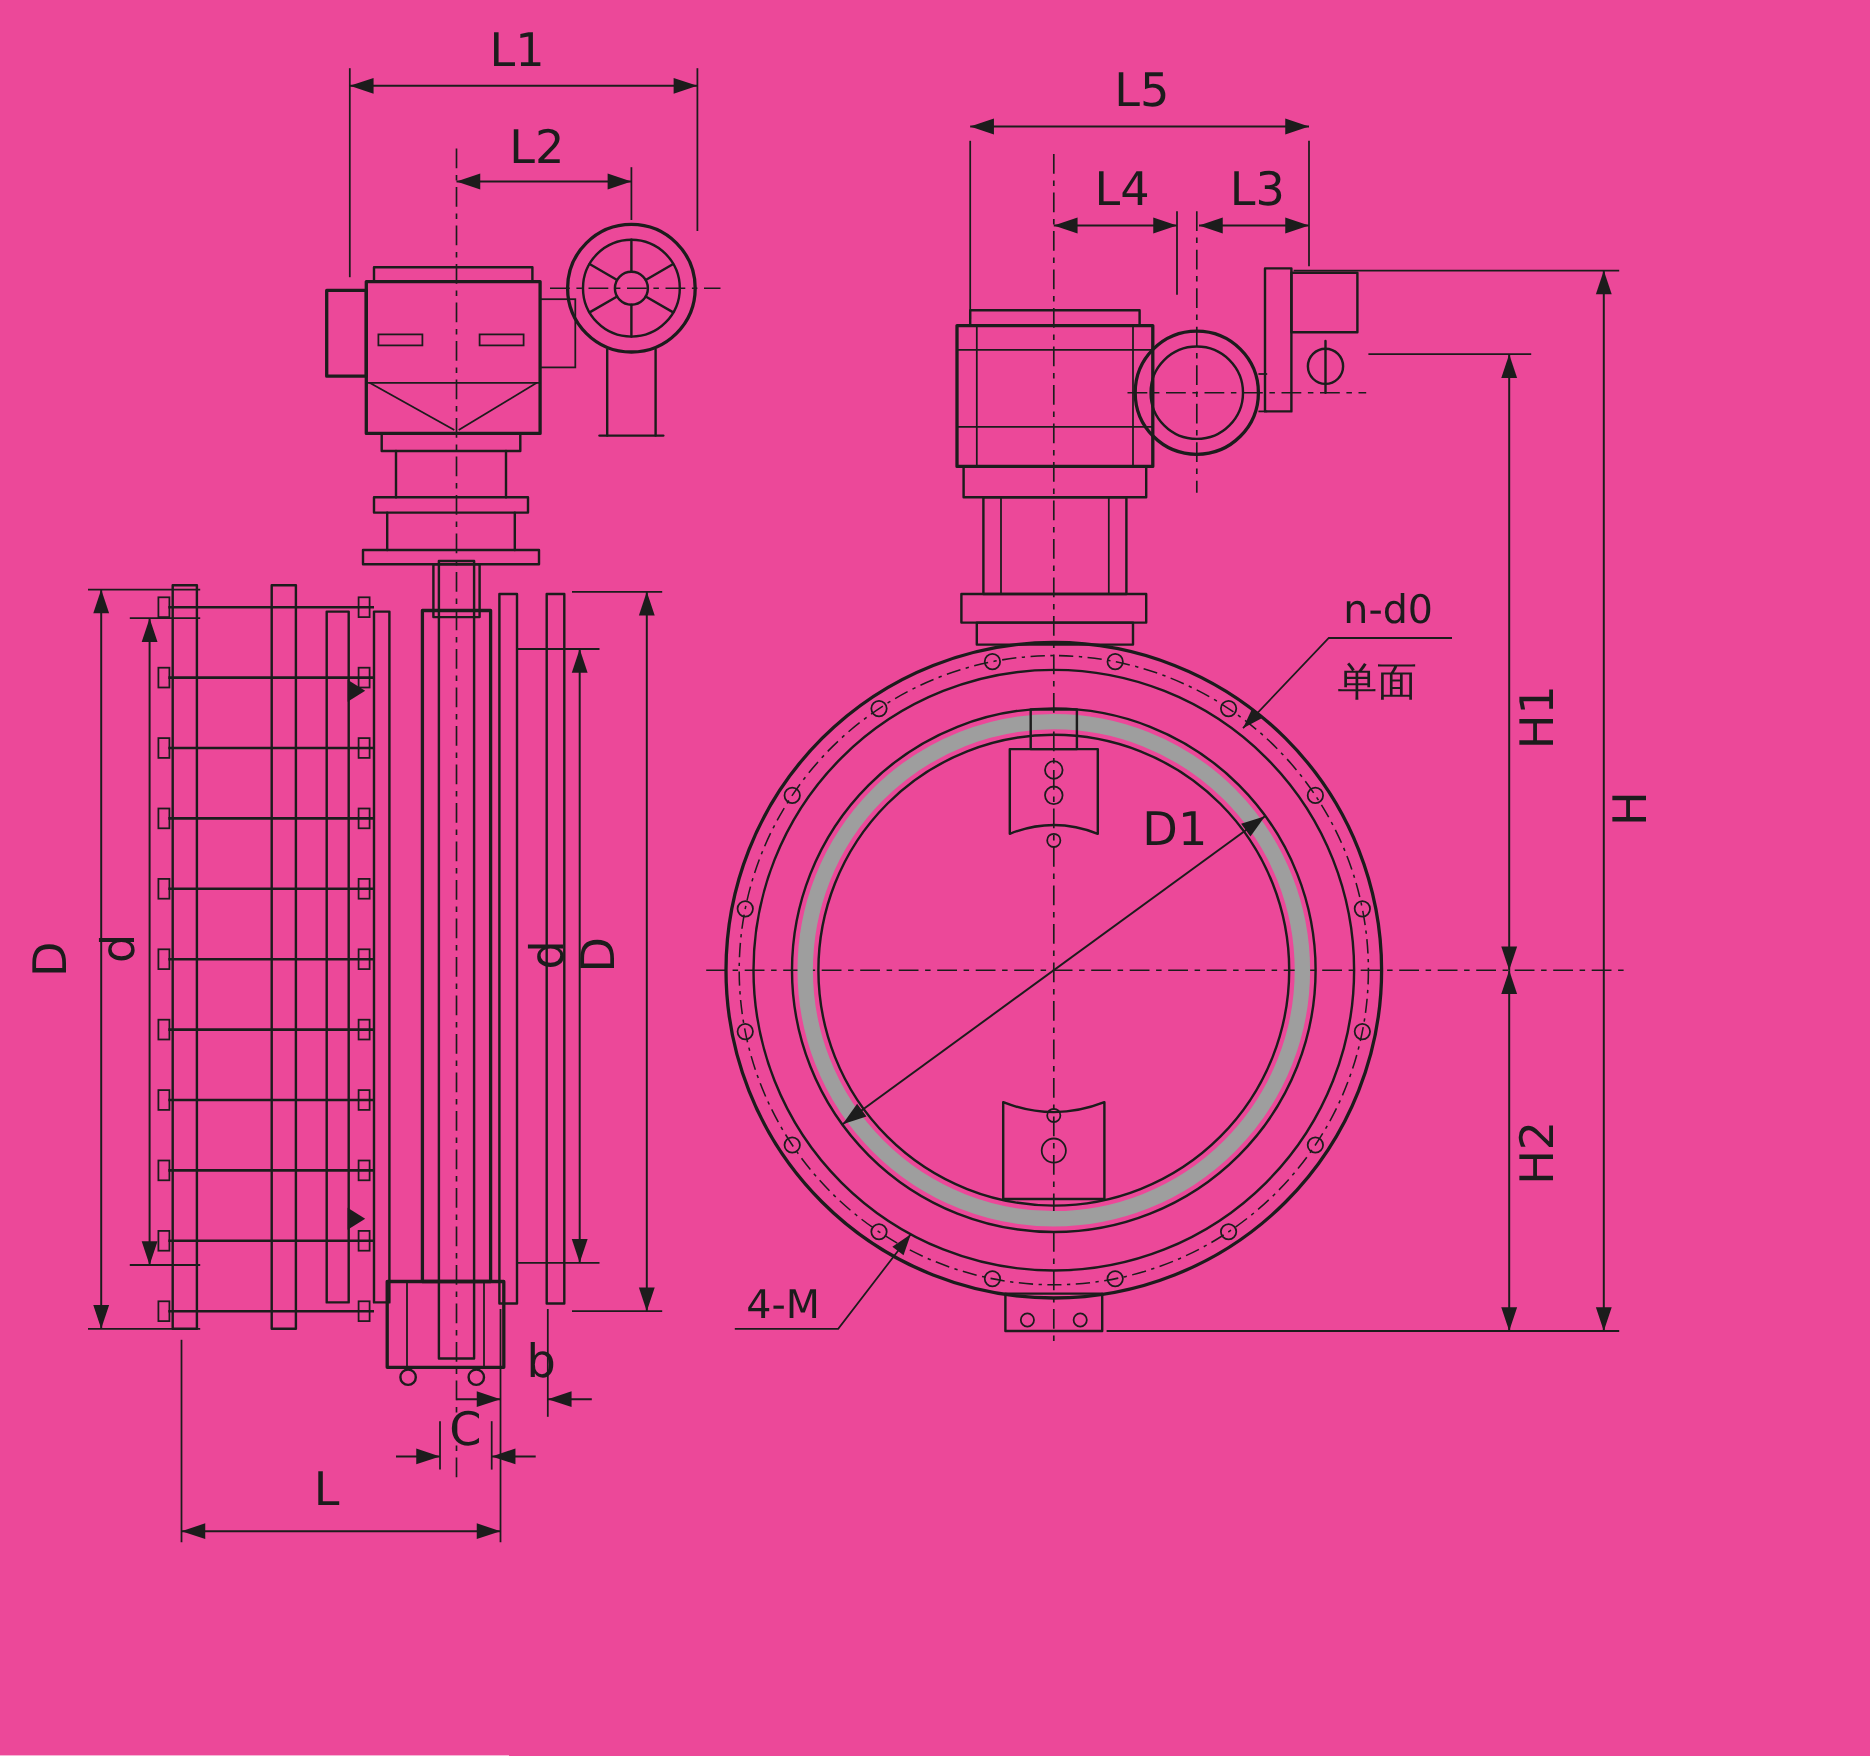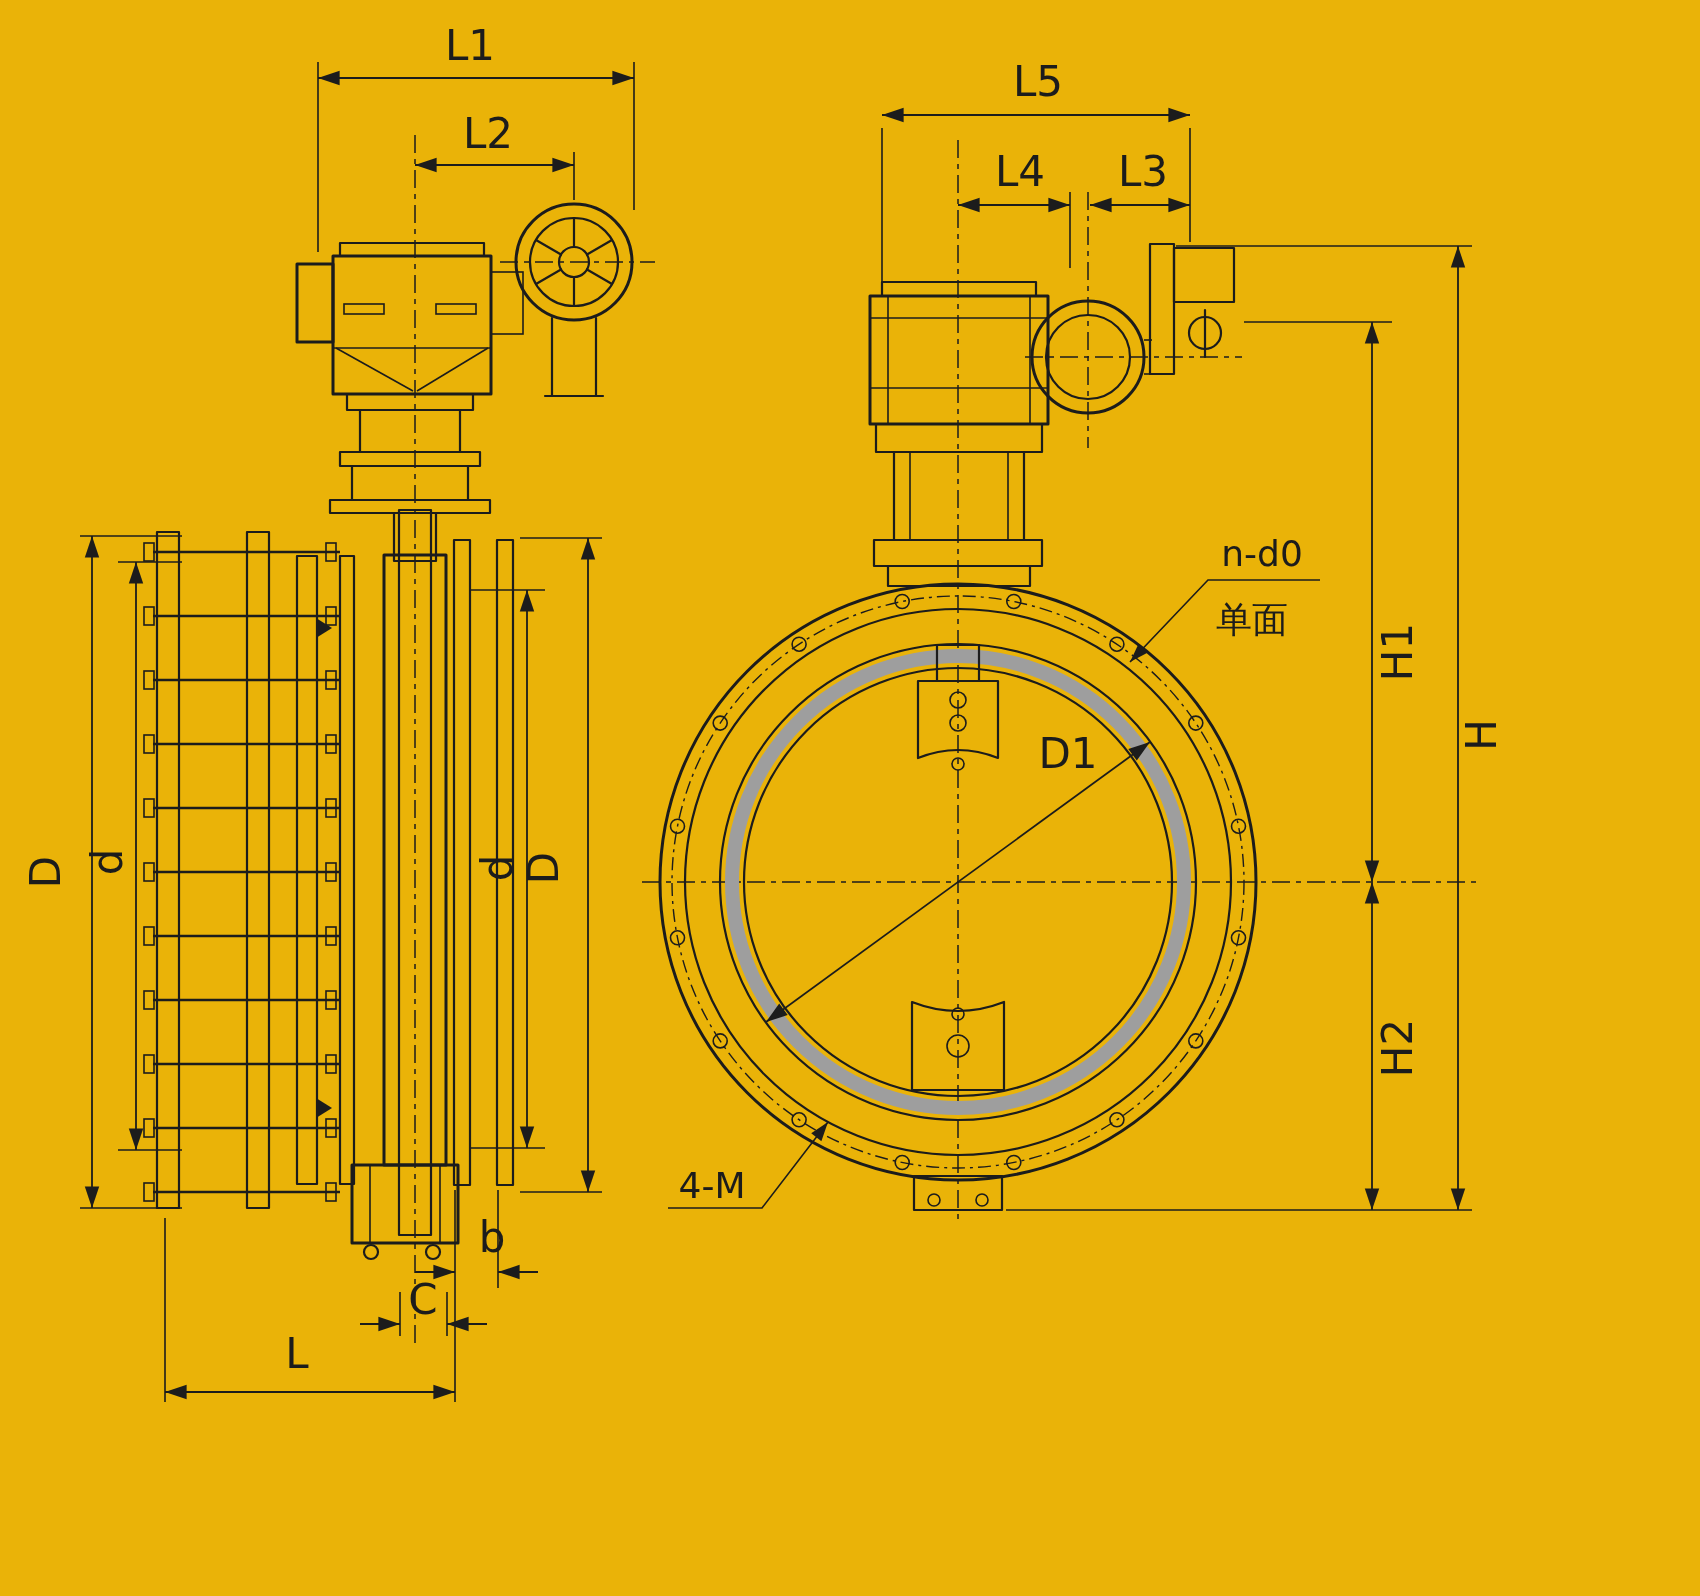--- a/index.html
+++ b/index.html
@@ -1,16 +1,16 @@
 <!DOCTYPE html>
 <html><head>
 <meta charset="utf-8">
 <style>
   html,body{margin:0;padding:0;background:#ffffff}
-  .stage{position:relative;width:1700px;height:1596px;background:#eab308;overflow:hidden}
+  .stage{position:relative;width:1700px;height:1596px;background:#ec4899;overflow:hidden}
   svg{display:block}
   .ol{fill:none;stroke:#1c1c1c;stroke-width:3;stroke-linejoin:round;stroke-linecap:round}
   .o2{fill:none;stroke:#1c1c1c;stroke-width:2.2;stroke-linejoin:round;stroke-linecap:round}
   .thin{fill:none;stroke:#1c1c1c;stroke-width:1.6}
   .dim{fill:none;stroke:#1c1c1c;stroke-width:1.8}
   .cl{fill:none;stroke:#1c1c1c;stroke-width:1.5;stroke-dasharray:18 6 5 6}
   .cl2{fill:none;stroke:#1c1c1c;stroke-width:1.4;stroke-dasharray:13 5 3 5}
   .seat{fill:none;stroke:#9e9e9e;stroke-width:14}
   .bolt{fill:none;stroke:#1c1c1c;stroke-width:2.4}
   .solid{fill:#1c1c1c;stroke:none}

